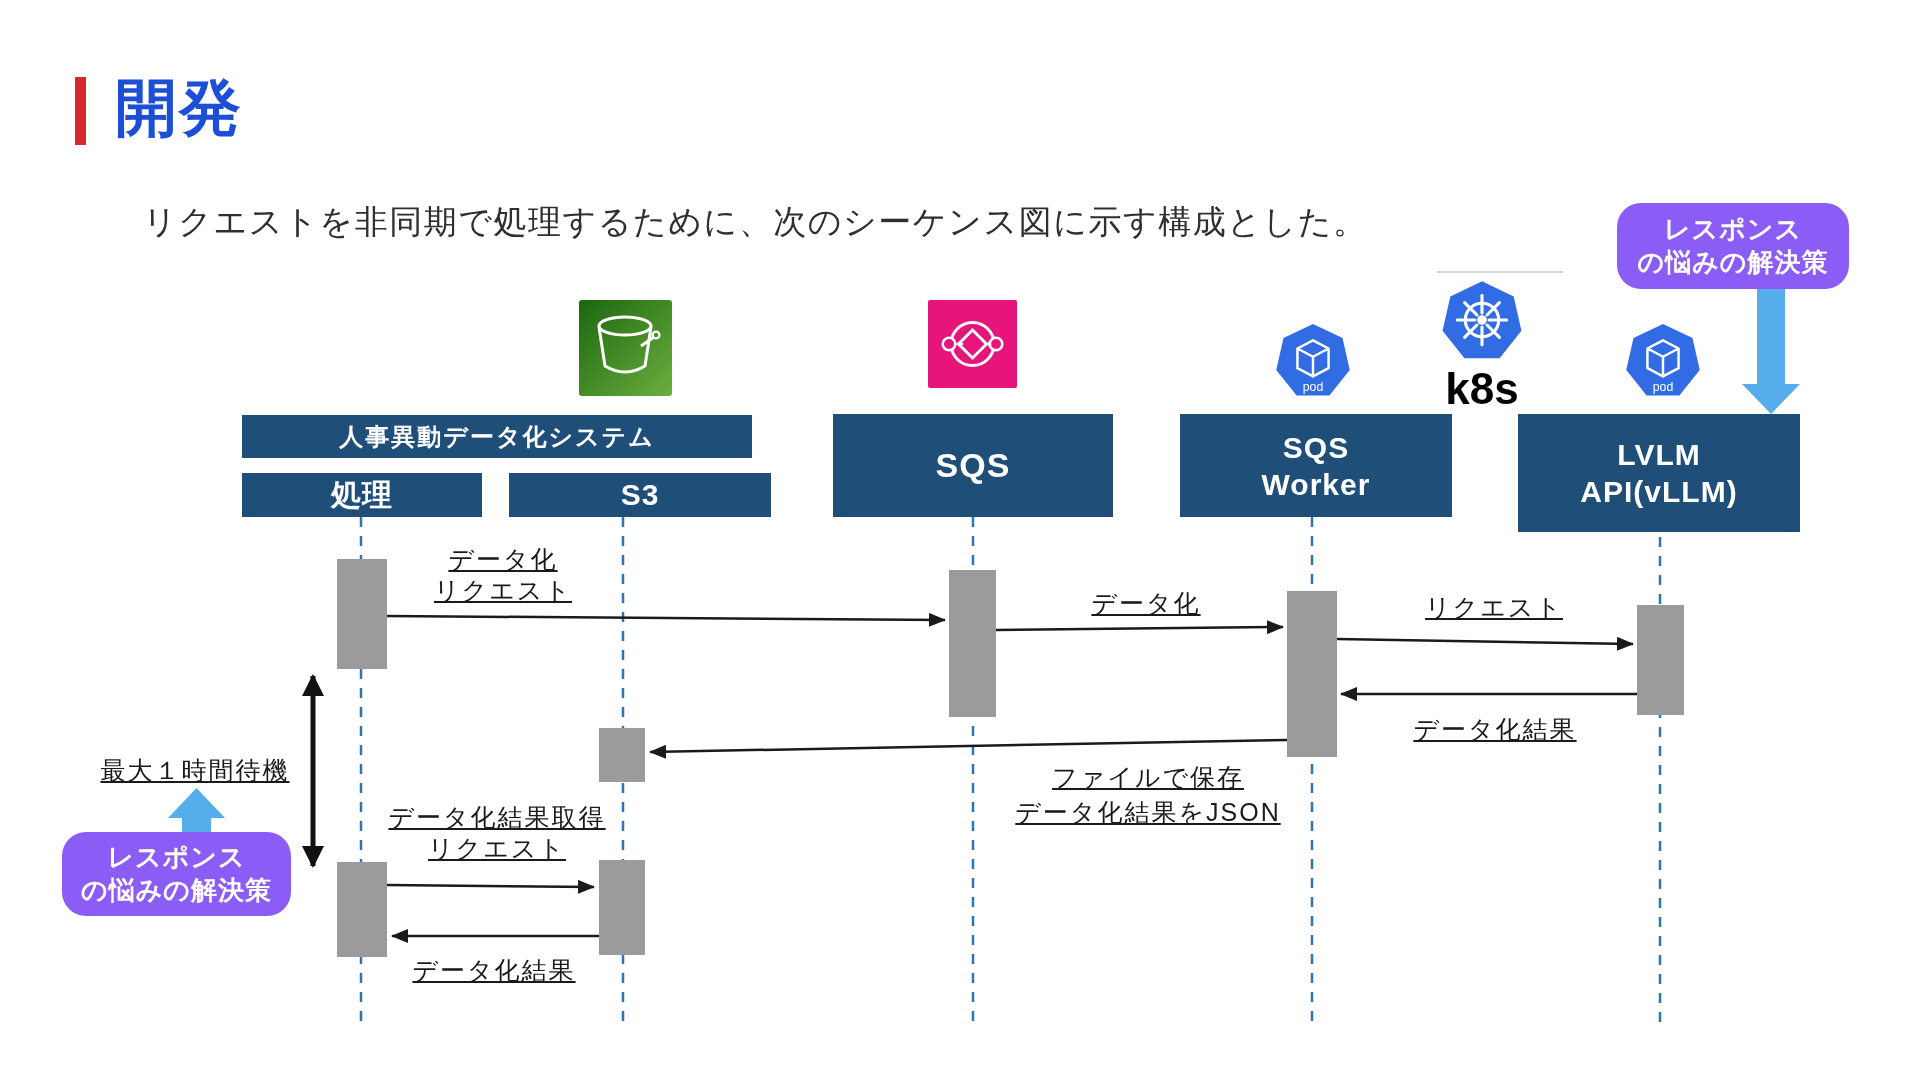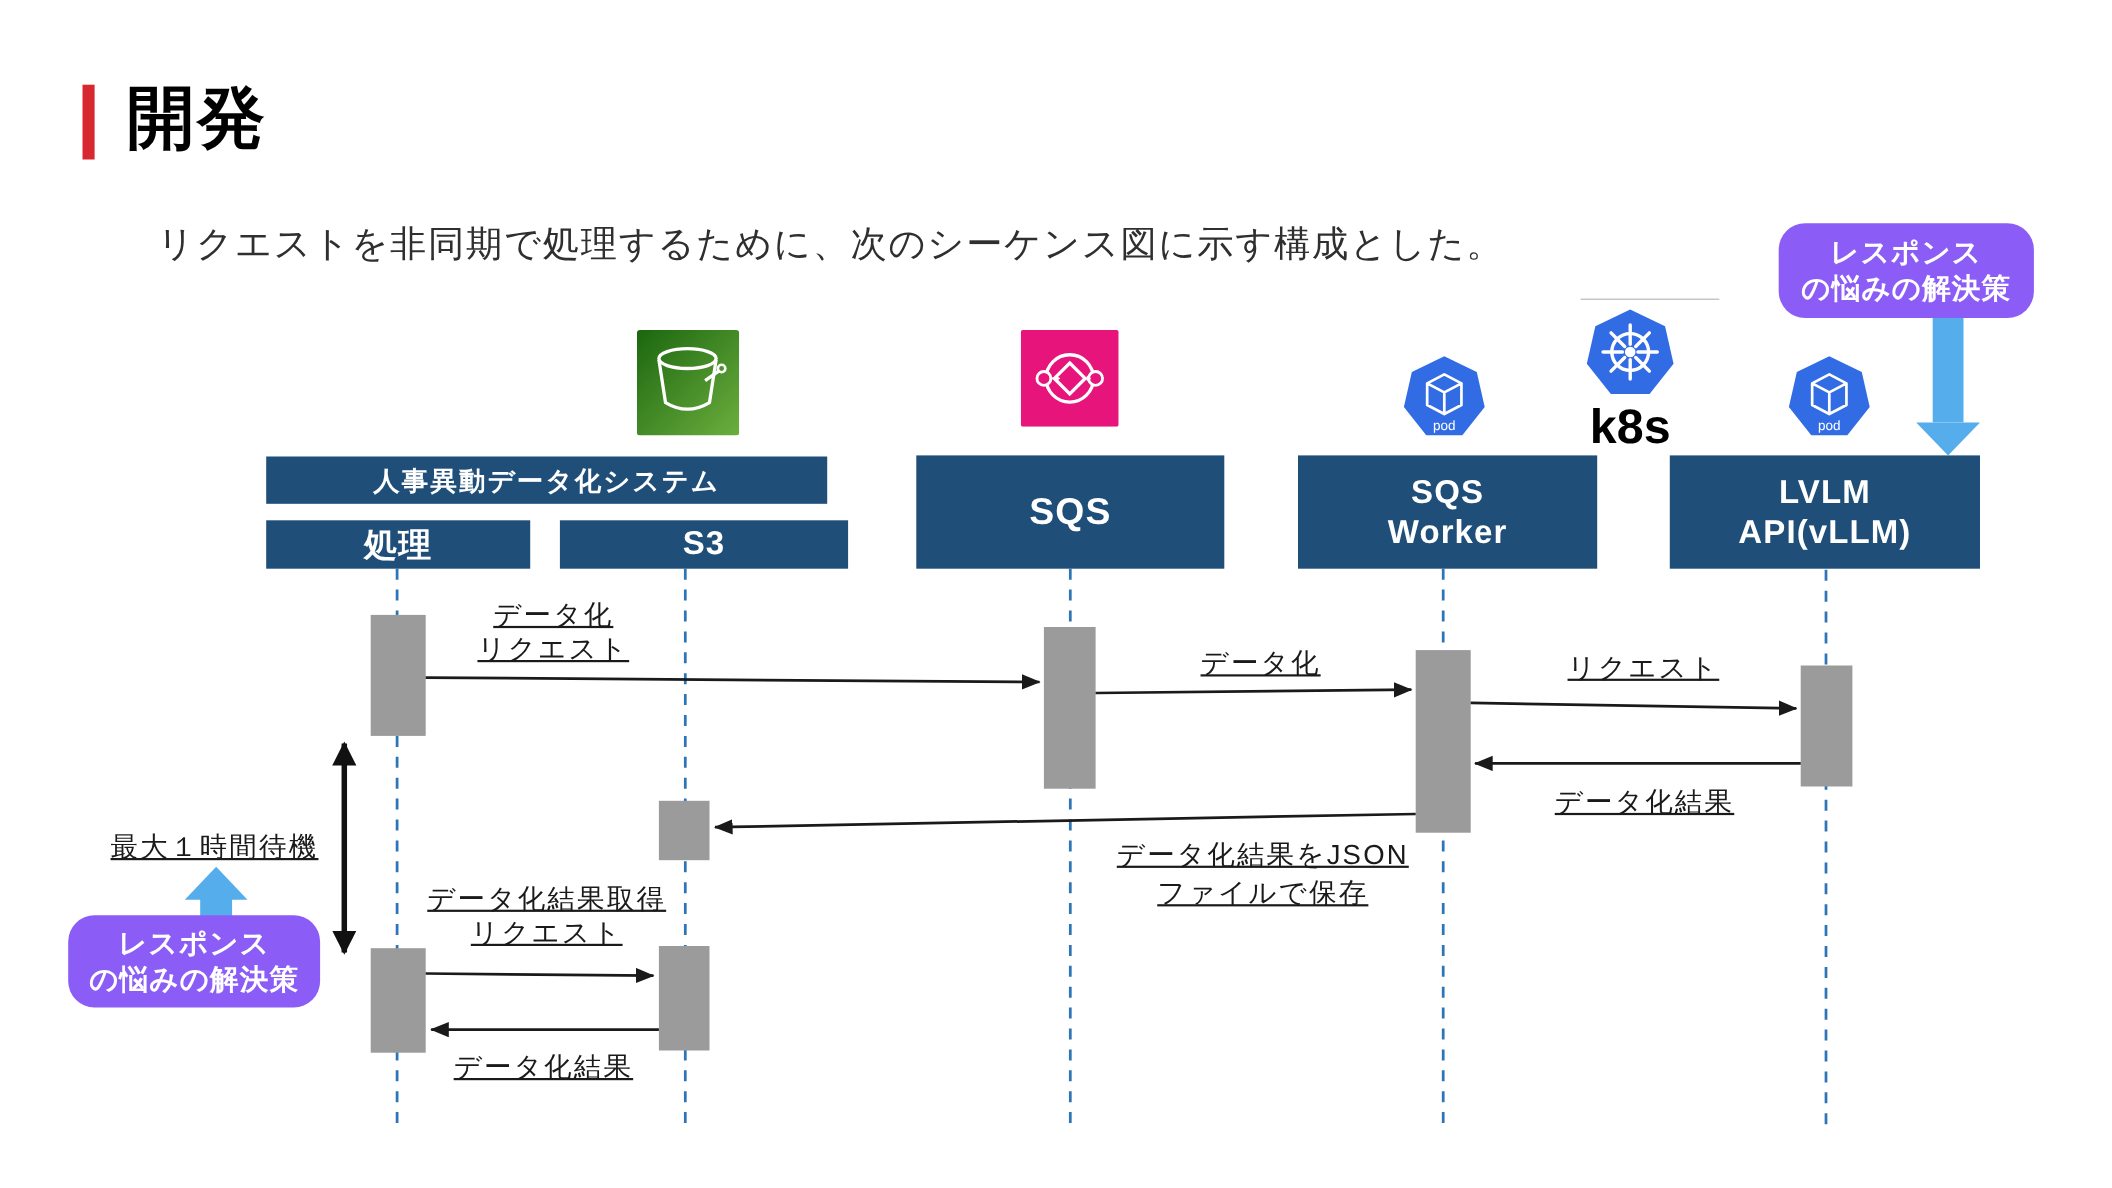--- a/index.html
+++ b/index.html
@@ -3,31 +3,31 @@
 <meta charset="utf-8">
 <style>
   html,body{margin:0;padding:0;background:#ffffff;}
   .slide{
     position:relative;width:1920px;height:1080px;background:#ffffff;overflow:hidden;
     font-family:"Liberation Sans","DejaVu Sans",sans-serif;color:#1a1a1a;
   }
   .abs{position:absolute;}
   
   .title-bar{left:75px;top:77px;width:11px;height:68px;background:#D7282F;}
-  .page-title{left:115px;top:72px;font-size:62px;font-weight:bold;color:#000000;line-height:72px;letter-spacing:2px;margin:0;}
+  .page-title{left:115px;top:72px;font-size:62px;font-weight:bold;color:#1d4ed8;line-height:72px;letter-spacing:2px;margin:0;}
   .subtitle{left:143px;top:200px;font-size:33px;color:#2f2f2f;letter-spacing:1.5px;margin:0;}
   
   .hdr{background:#1F4E79;color:#ffffff;font-weight:bold;display:flex;flex-direction:column;
        align-items:center;justify-content:center;text-align:center;letter-spacing:1px;}
   .hdr-system{left:242px;top:415px;width:510px;height:43px;font-size:24px;letter-spacing:2px;}
   .hdr-shori{left:242px;top:473px;width:240px;height:44px;font-size:30px;}
   .hdr-s3{left:509px;top:473px;width:262px;height:44px;font-size:30px;}
   .hdr-sqs{left:833px;top:414px;width:280px;height:103px;font-size:34px;}
   .hdr-worker{left:1180px;top:414px;width:272px;height:103px;font-size:30px;line-height:37px;}
-  .hdr-lvlm{left:1518px;top:414px;width:282px;height:103px;font-size:30px;line-height:37px;}
+  .hdr-lvlm{left:1518px;top:414px;width:282px;height:118px;font-size:30px;line-height:37px;}
   
   .msg{font-size:25px;color:#1a1a1a;letter-spacing:2px;text-align:center;transform:translateX(-50%);line-height:31px;white-space:nowrap;text-decoration:underline;}
   .msg span{display:block;}
   
   .k8s-label{left:1438px;top:364px;width:88px;text-align:center;font-size:44px;font-weight:bold;color:#000;}
   
   .callout{background:#8b5cf6;color:#ffffff;font-weight:bold;text-align:center;
            border-radius:24px;display:flex;flex-direction:column;justify-content:center;
            font-size:26px;line-height:33px;letter-spacing:1px;}
   .callout span{display:block;}
@@ -192,22 +192,22 @@
   <div class="abs msg" style="left:1146px;top:588px;">
     <span>データ化</span>
   </div>
   <div class="abs msg" style="left:1494px;top:592px;">
     <span>リクエスト</span>
   </div>
   <div class="abs msg" style="left:1495px;top:714px;">
     <span>データ化結果</span>
   </div>
   <div class="abs msg" style="left:1148px;top:760px;line-height:35px;">
+    <span>ファイルで保存</span>
     <span>データ化結果をJSON</span>
-    <span>ファイルで保存</span>
   </div>
   <div class="abs msg" style="left:195px;top:755px;">
     <span>最大１時間待機</span>
   </div>
   <div class="abs msg" style="left:497px;top:802px;">
     <span>データ化結果取得</span>
     <span>リクエスト</span>
   </div>
   <div class="abs msg" style="left:494px;top:955px;">
     <span>データ化結果</span>

